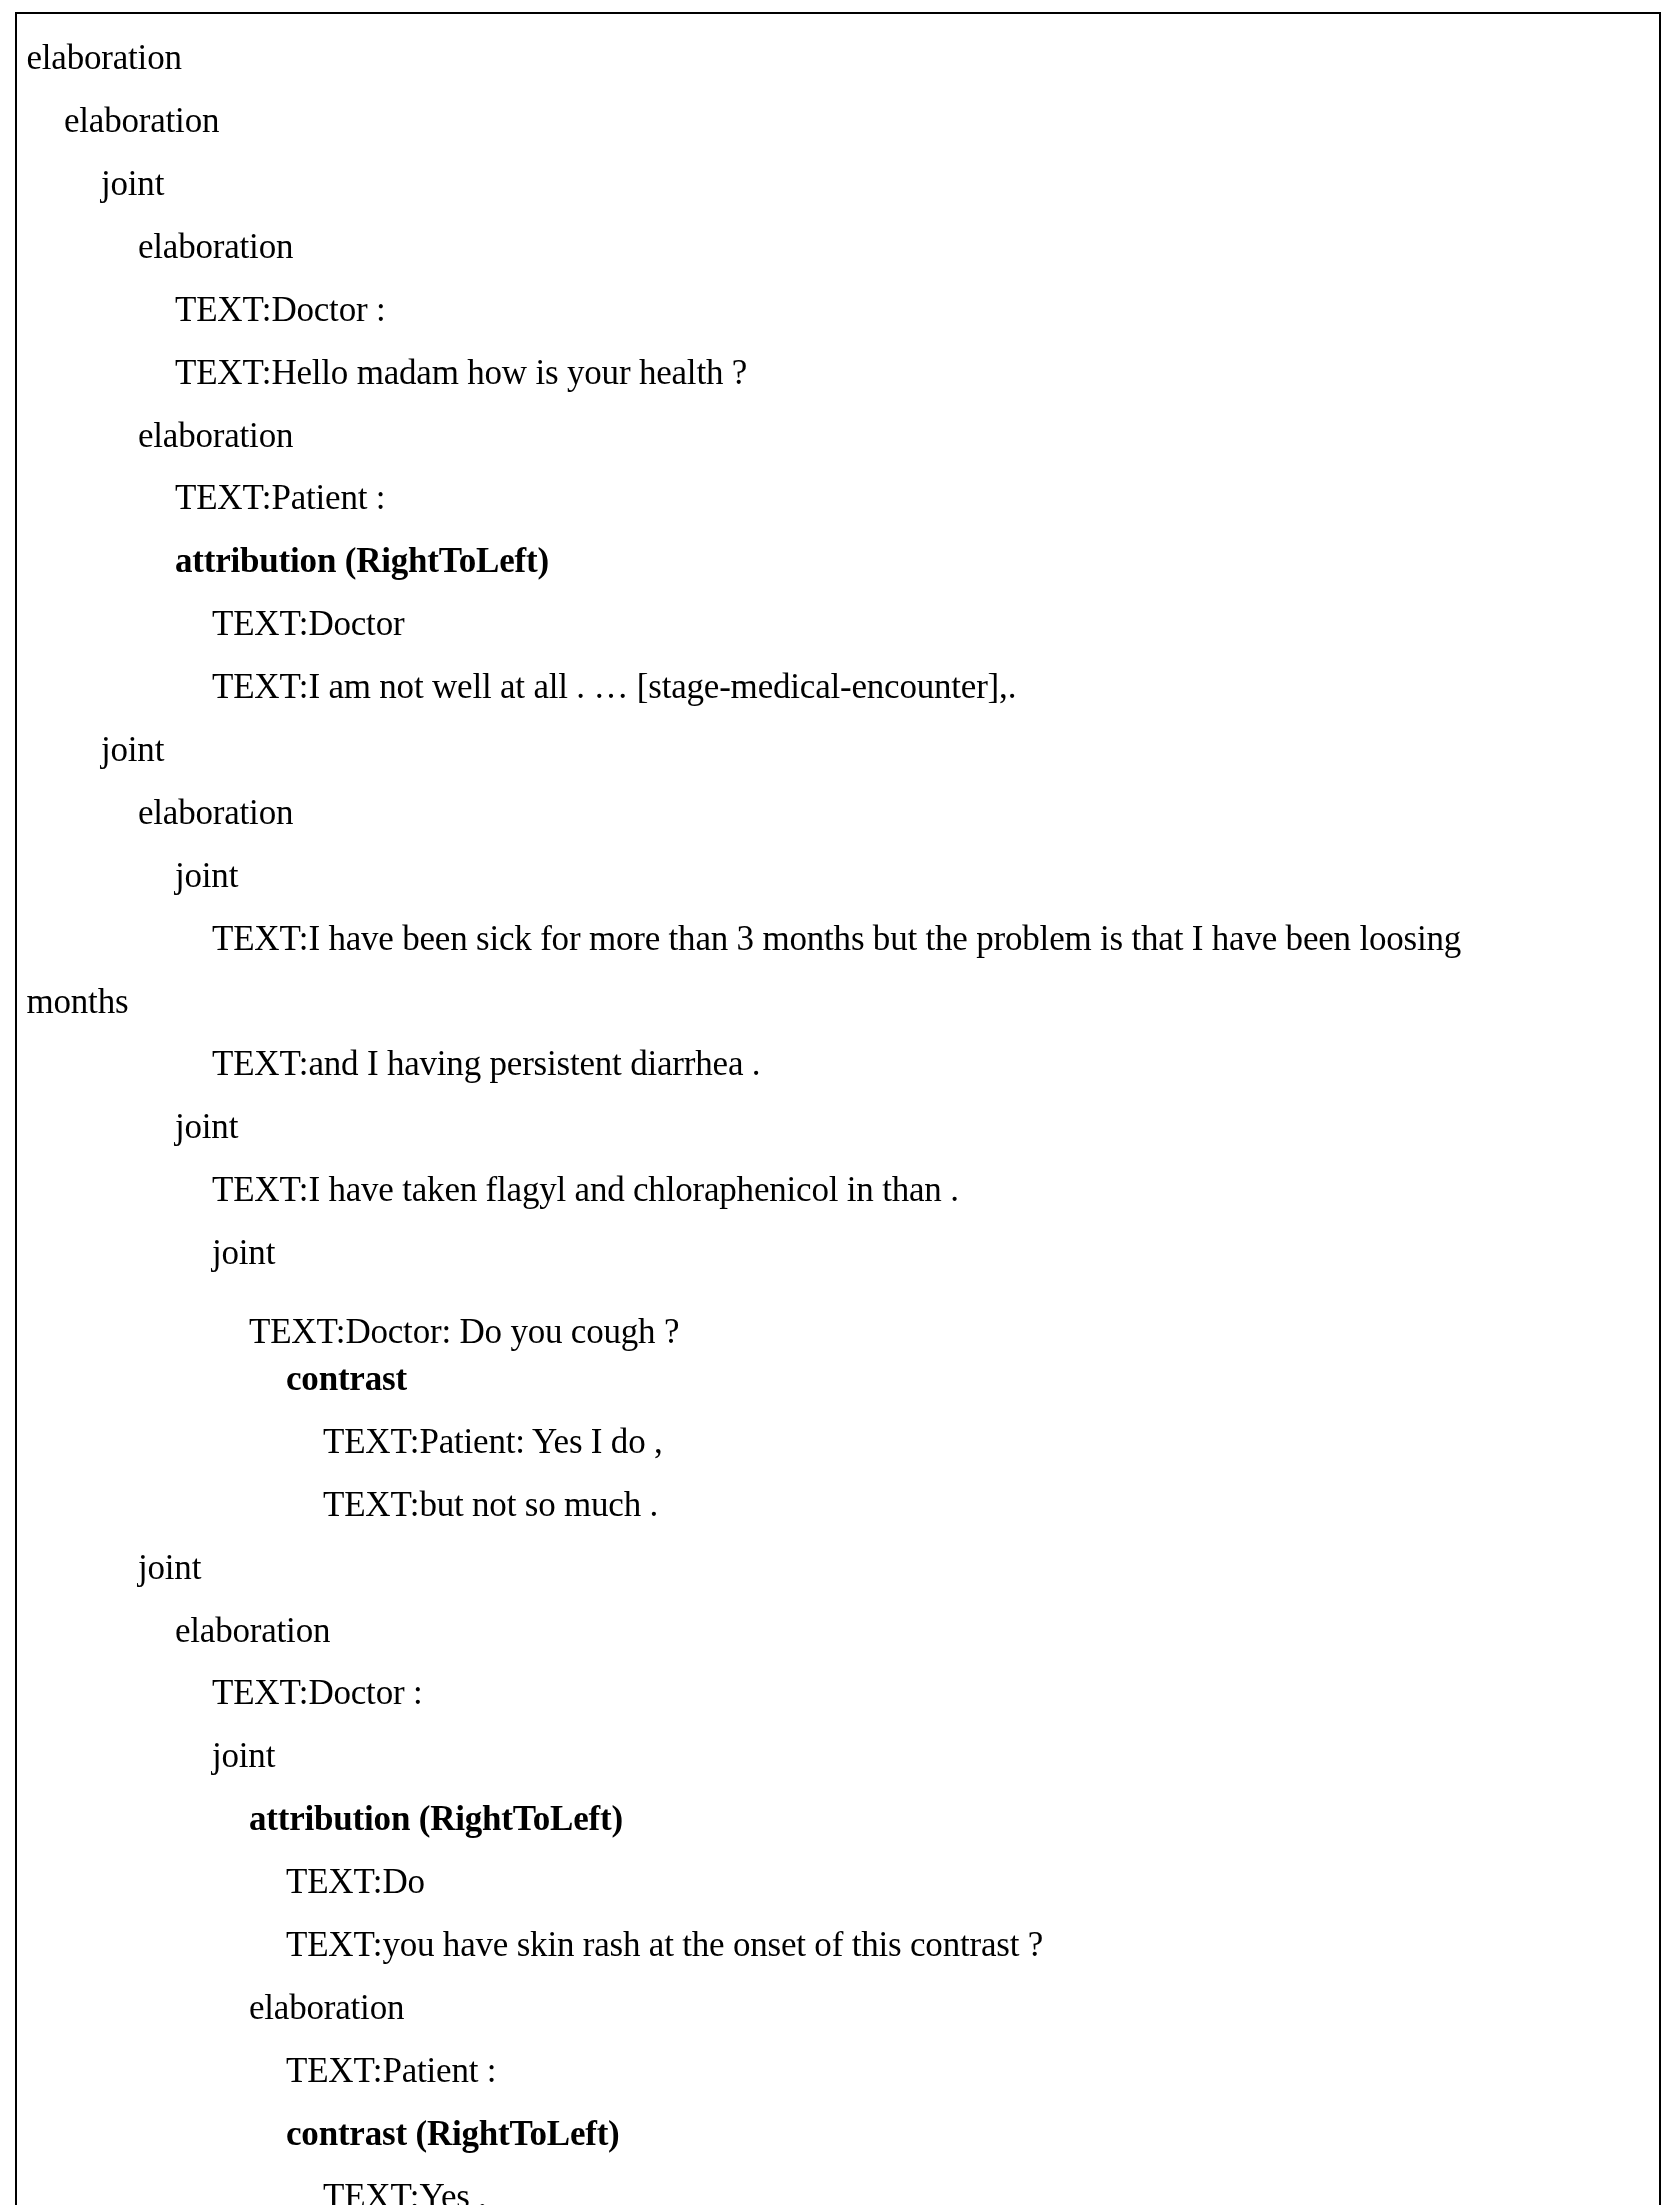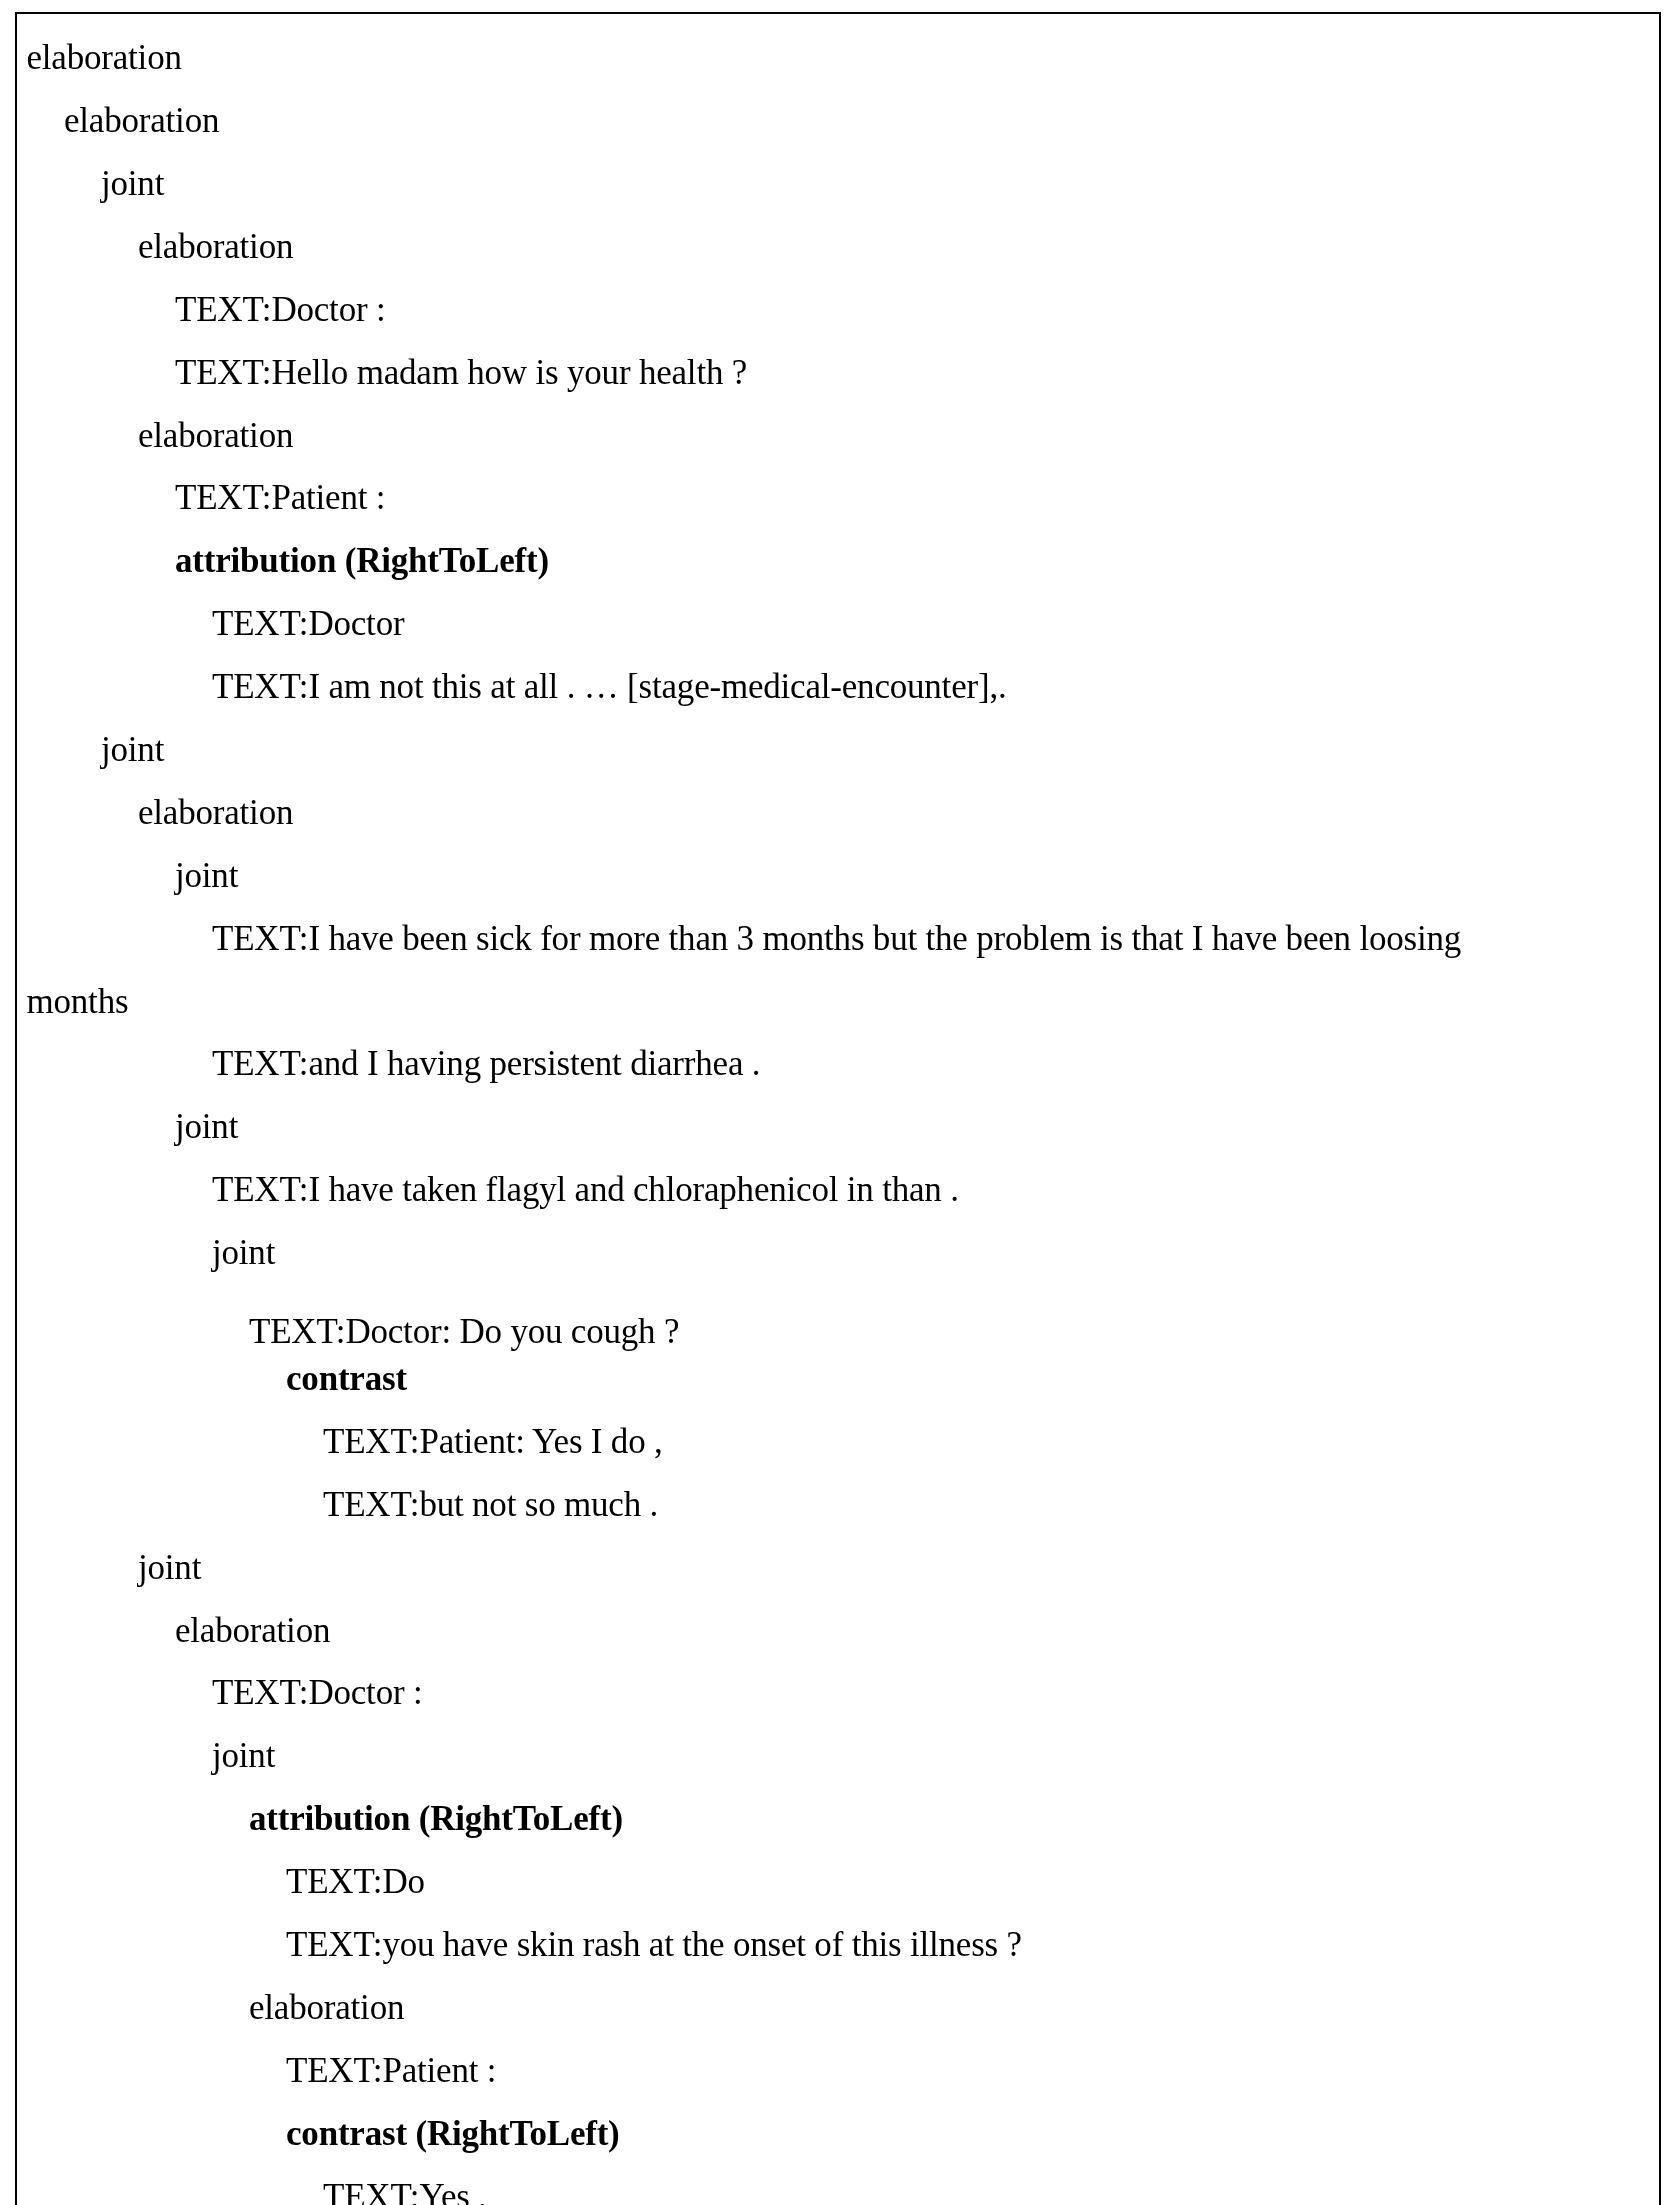--- a/index.html
+++ b/index.html
@@ -35,39 +35,39 @@
     <div class="line" style="left: 26.5px; top: 36px;"><span class="rel">elaboration</span></div>
     <div class="line" style="left: 64px; top: 99px;"><span class="rel">elaboration</span></div>
     <div class="line" style="left: 101px; top: 162px;"><span class="rel">joint</span></div>
     <div class="line" style="left: 138px; top: 225px;"><span class="rel">elaboration</span></div>
     <div class="line" style="left: 175px; top: 288px;"><span class="rel">TEXT:Doctor :</span></div>
     <div class="line" style="left: 175px; top: 351px; text-align: right;"><span class="rel">TEXT:Hello madam how is your health ?</span></div>
     <div class="line" style="left: 138px; top: 414px;"><span class="rel">elaboration</span></div>
     <div class="line" style="left: 175px; top: 476px;"><span class="rel">TEXT:Patient :</span></div>
     <div class="line bold-rel" style="left: 175px; top: 539px;"><span class="rel">attribution</span><span class="dir"> (RightToLeft)</span></div>
     <div class="line" style="left: 212px; top: 602px;"><span class="rel">TEXT:Doctor</span></div>
-    <div class="line" style="left: 212px; top: 665px;"><span class="rel">TEXT:I am not this at all . … [stage-medical-encounter],.</span></div>
+    <div class="line" style="left: 212px; top: 665px;"><span class="rel">TEXT:I am not well at all . … [stage-medical-encounter],.</span></div>
     <div class="line" style="left: 101px; top: 728px;"><span class="rel">joint</span></div>
     <div class="line" style="left: 138px; top: 791px;"><span class="rel">elaboration</span></div>
     <div class="line" style="left: 175px; top: 854px;"><span class="rel">joint</span></div>
     <div class="line" style="left: 212px; top: 917px;"><span class="rel">TEXT:I have been sick for more than 3 months but the problem is that I have been loosing</span></div>
     <div class="line" style="left: 26.5px; top: 980px;"><span class="rel">months</span></div>
     <div class="line" style="left: 212px; top: 1042px;"><span class="rel">TEXT:and I having persistent diarrhea .</span></div>
     <div class="line" style="left: 175px; top: 1105px;"><span class="rel">joint</span></div>
     <div class="line" style="left: 212px; top: 1168px;"><span class="rel">TEXT:I have taken flagyl and chloraphenicol in than .</span></div>
     <div class="line" style="left: 212px; top: 1231px;"><span class="rel">joint</span></div>
     <div class="line" style="left: 249px; top: 1294px; margin-top: 16px;"><span class="rel">TEXT:Doctor: Do you cough ?</span></div>
     <div class="line bold-rel" style="left: 286px; top: 1357px;"><span class="rel">contrast</span></div>
     <div class="line" style="left: 323px; top: 1420px;"><span class="rel">TEXT:Patient: Yes I do ,</span></div>
     <div class="line" style="left: 323px; top: 1483px;"><span class="rel">TEXT:but not so much .</span></div>
     <div class="line" style="left: 138px; top: 1546px;"><span class="rel">joint</span></div>
     <div class="line" style="left: 175px; top: 1609px;"><span class="rel">elaboration</span></div>
     <div class="line" style="left: 212px; top: 1671px;"><span class="rel">TEXT:Doctor :</span></div>
     <div class="line" style="left: 212px; top: 1734px;"><span class="rel">joint</span></div>
     <div class="line bold-rel" style="left: 249px; top: 1797px;"><span class="rel">attribution</span><span class="dir"> (RightToLeft)</span></div>
     <div class="line" style="left: 286px; top: 1860px;"><span class="rel">TEXT:Do</span></div>
-    <div class="line" style="left: 286px; top: 1923px;"><span class="rel">TEXT:you have skin rash at the onset of this illness ?</span></div>
+    <div class="line" style="left: 286px; top: 1923px;"><span class="rel">TEXT:you have skin rash at the onset of this contrast ?</span></div>
     <div class="line" style="left: 249px; top: 1986px;"><span class="rel">elaboration</span></div>
     <div class="line" style="left: 286px; top: 2049px;"><span class="rel">TEXT:Patient :</span></div>
     <div class="line bold-rel" style="left: 286px; top: 2112px;"><span class="rel">contrast</span><span class="dir"> (RightToLeft)</span></div>
     <div class="line" style="left: 323px; top: 2175px;"><span class="rel">TEXT:Yes ,</span></div>
   </div>
 
 
 </body></html>

